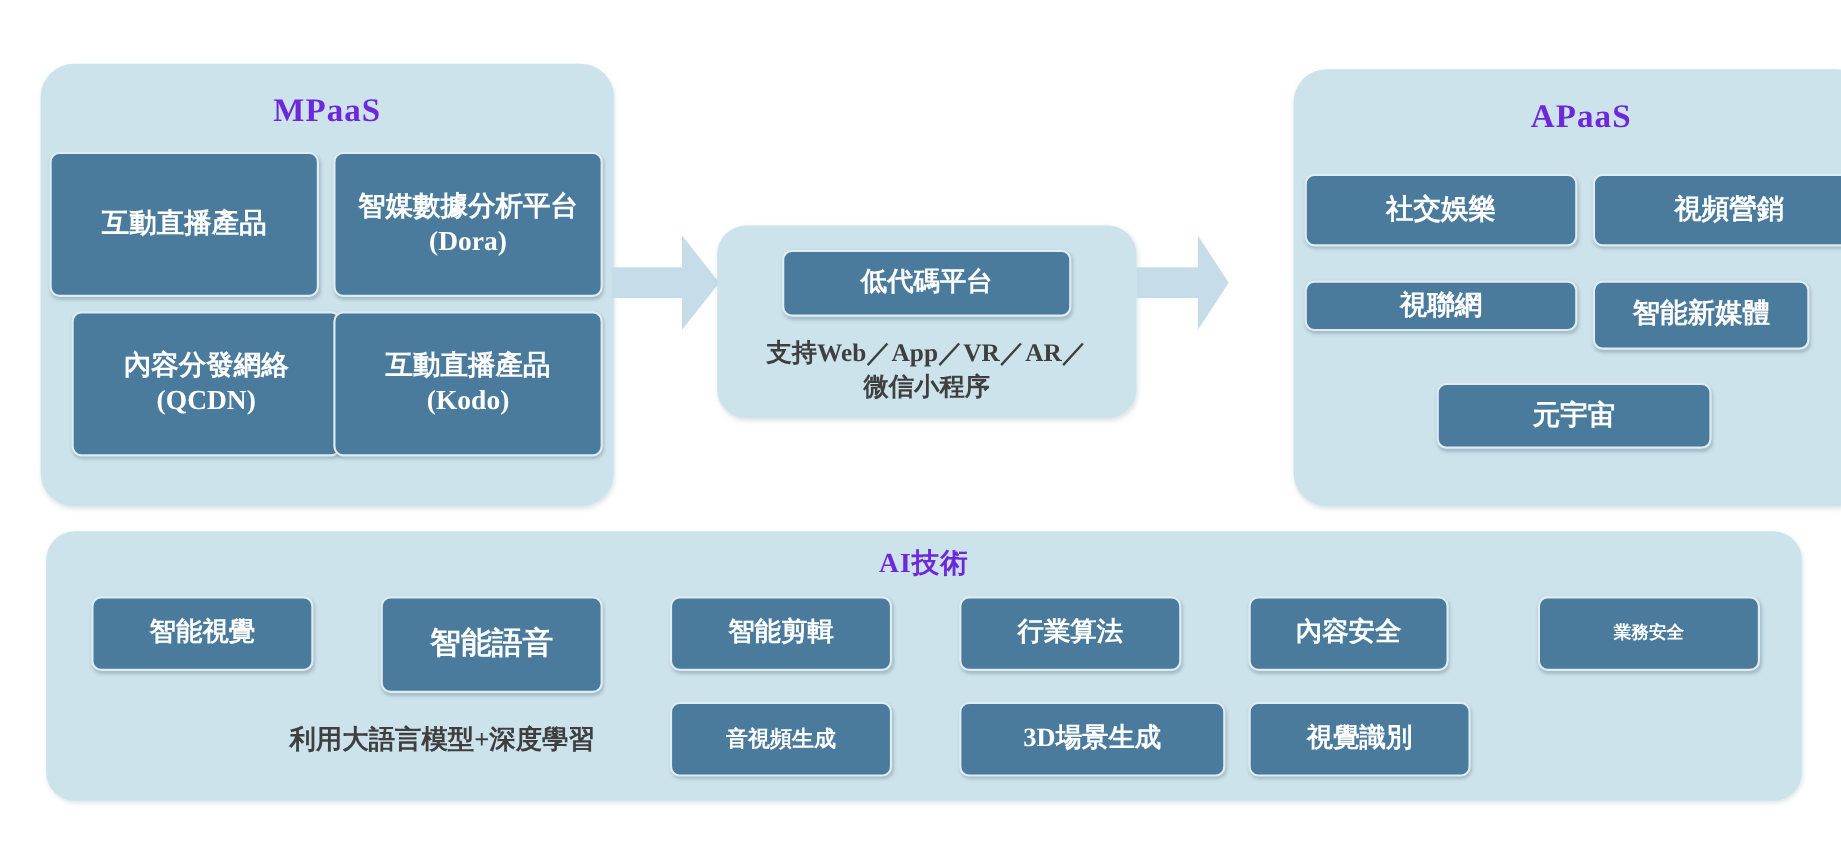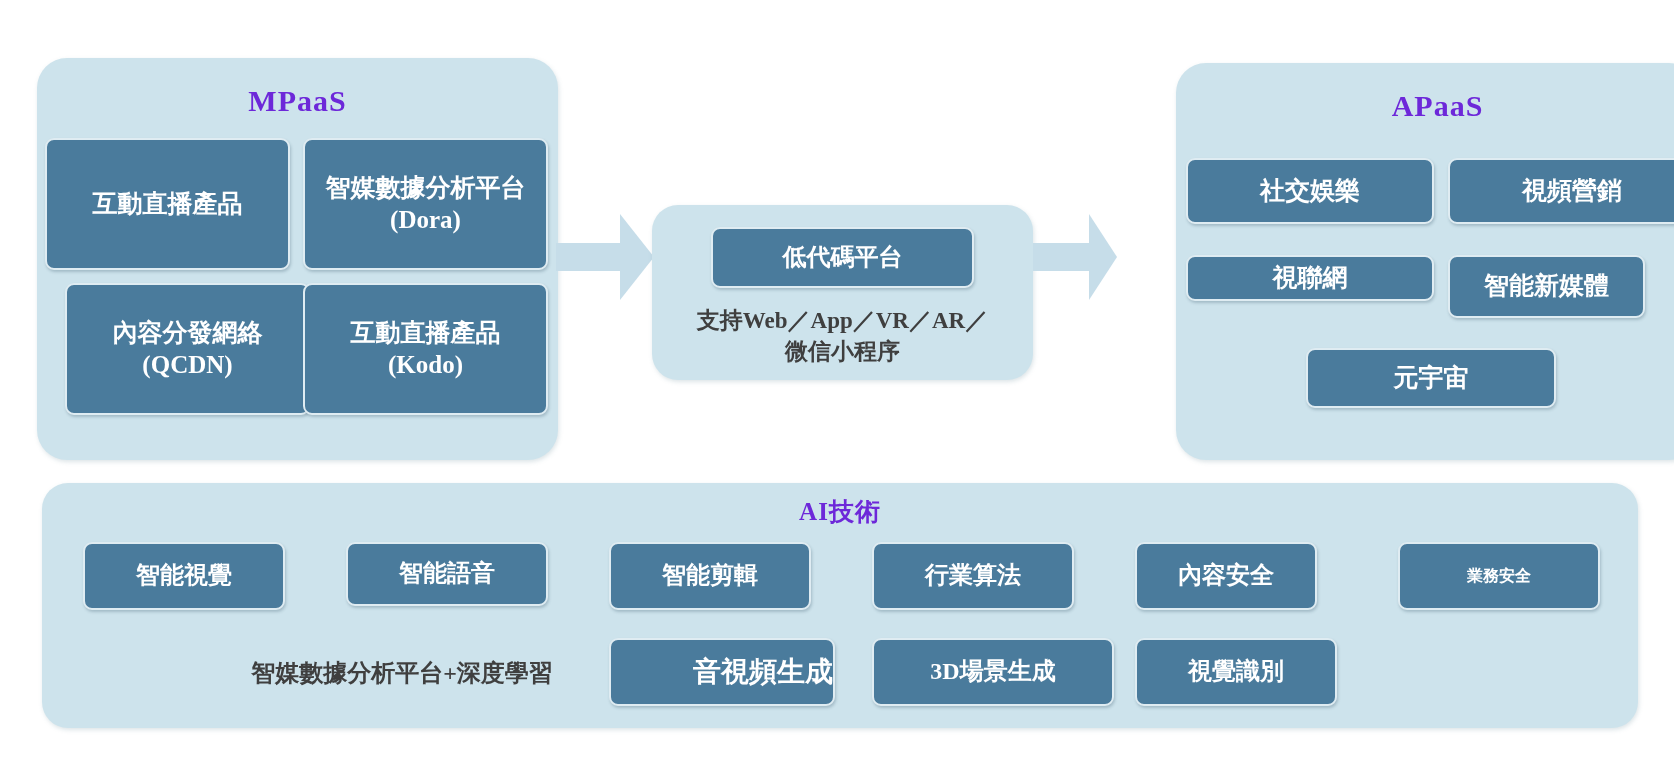--- a/index.html
+++ b/index.html
@@ -121,39 +121,39 @@
       <span>元宇宙</span>
     </div>
   </div>
 
   <div class="panel" style="left:42px;top:483px;width:1596px;height:245px;border-radius:26px;">
     <div class="panel-title" style="top:12px;font-size:25px;">AI技術</div>
 
     <div class="dbox" style="left:41px;top:59px;width:202px;height:68px;font-size:24px;">
       <span>智能視覺</span>
     </div>
-    <div class="dbox" style="left:304px;top:59px;width:202px;height:64px;font-size:24px;">
+    <div class="dbox" style="left:304px;top:59px;width:202px;height:88px;font-size:28px;">
       <span>智能語音</span>
     </div>
     <div class="dbox" style="left:567px;top:59px;width:202px;height:68px;font-size:24px;">
       <span>智能剪輯</span>
     </div>
     <div class="dbox" style="left:830px;top:59px;width:202px;height:68px;font-size:24px;">
       <span>行業算法</span>
     </div>
     <div class="dbox" style="left:1093px;top:59px;width:182px;height:68px;font-size:24px;">
       <span>內容安全</span>
     </div>
     <div class="dbox" style="left:1356px;top:59px;width:202px;height:68px;font-size:16px;">
       <span>業務安全</span>
     </div>
 
-    <div class="caption" style="left:150px;top:174px;width:420px;font-size:24px;">智媒數據分析平台+深度學習</div>
+    <div class="caption" style="left:150px;top:174px;width:420px;font-size:24px;">利用大語言模型+深度學習</div>
 
-    <div class="dbox" style="left:567px;top:155px;width:226px;height:68px;font-size:28px;align-items:flex-end;">
+    <div class="dbox" style="left:567px;top:155px;width:202px;height:68px;font-size:20px;">
       <span>音視頻生成</span>
     </div>
     <div class="dbox" style="left:830px;top:155px;width:242px;height:68px;font-size:24px;">
       <span>3D場景生成</span>
     </div>
     <div class="dbox" style="left:1093px;top:155px;width:202px;height:68px;font-size:24px;">
       <span>視覺識別</span>
     </div>
   </div>
 

